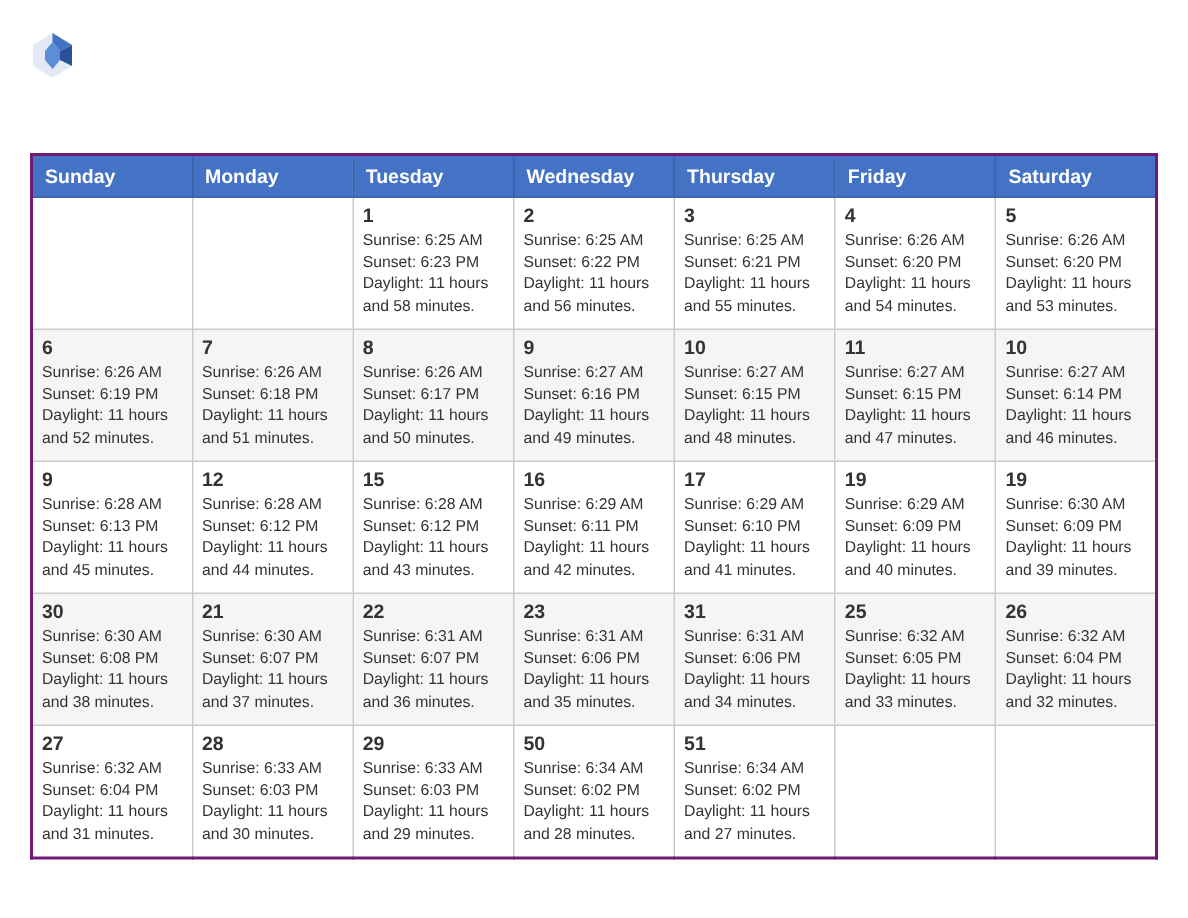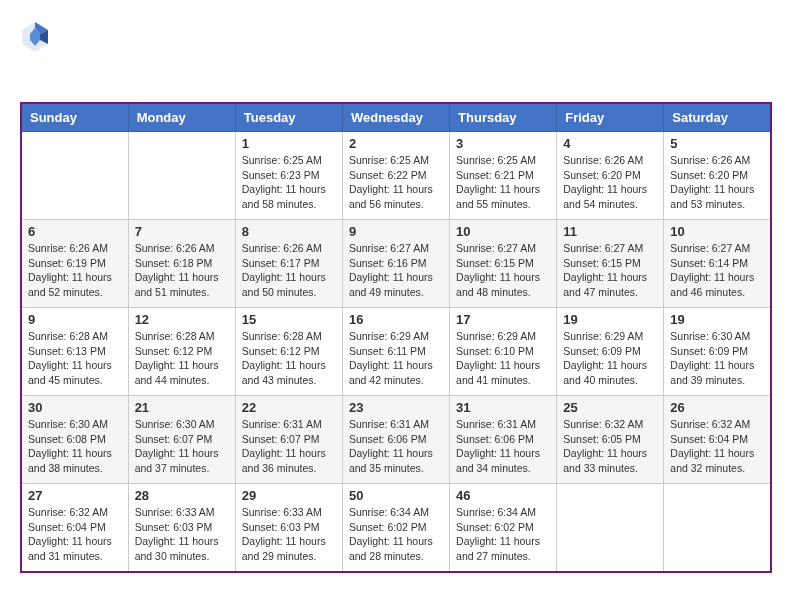--- a/index.html
+++ b/index.html
@@ -242,20 +242,20 @@
         </td>
         <td>
           <span class="day-number">29</span>
           <div class="day-info">Sunrise: 6:33 AM<br>Sunset: 6:03 PM<br>Daylight: 11 hours and 29 minutes.</div>
         </td>
         <td>
           <span class="day-number">50</span>
           <div class="day-info">Sunrise: 6:34 AM<br>Sunset: 6:02 PM<br>Daylight: 11 hours and 28 minutes.</div>
         </td>
         <td>
-          <span class="day-number">46</span>
+          <span class="day-number">51</span>
           <div class="day-info">Sunrise: 6:34 AM<br>Sunset: 6:02 PM<br>Daylight: 11 hours and 27 minutes.</div>
         </td>
         <td class="empty-cell"></td>
         <td class="empty-cell"></td>
       </tr>
     </tbody>
 </table>
 
 </body></html>

